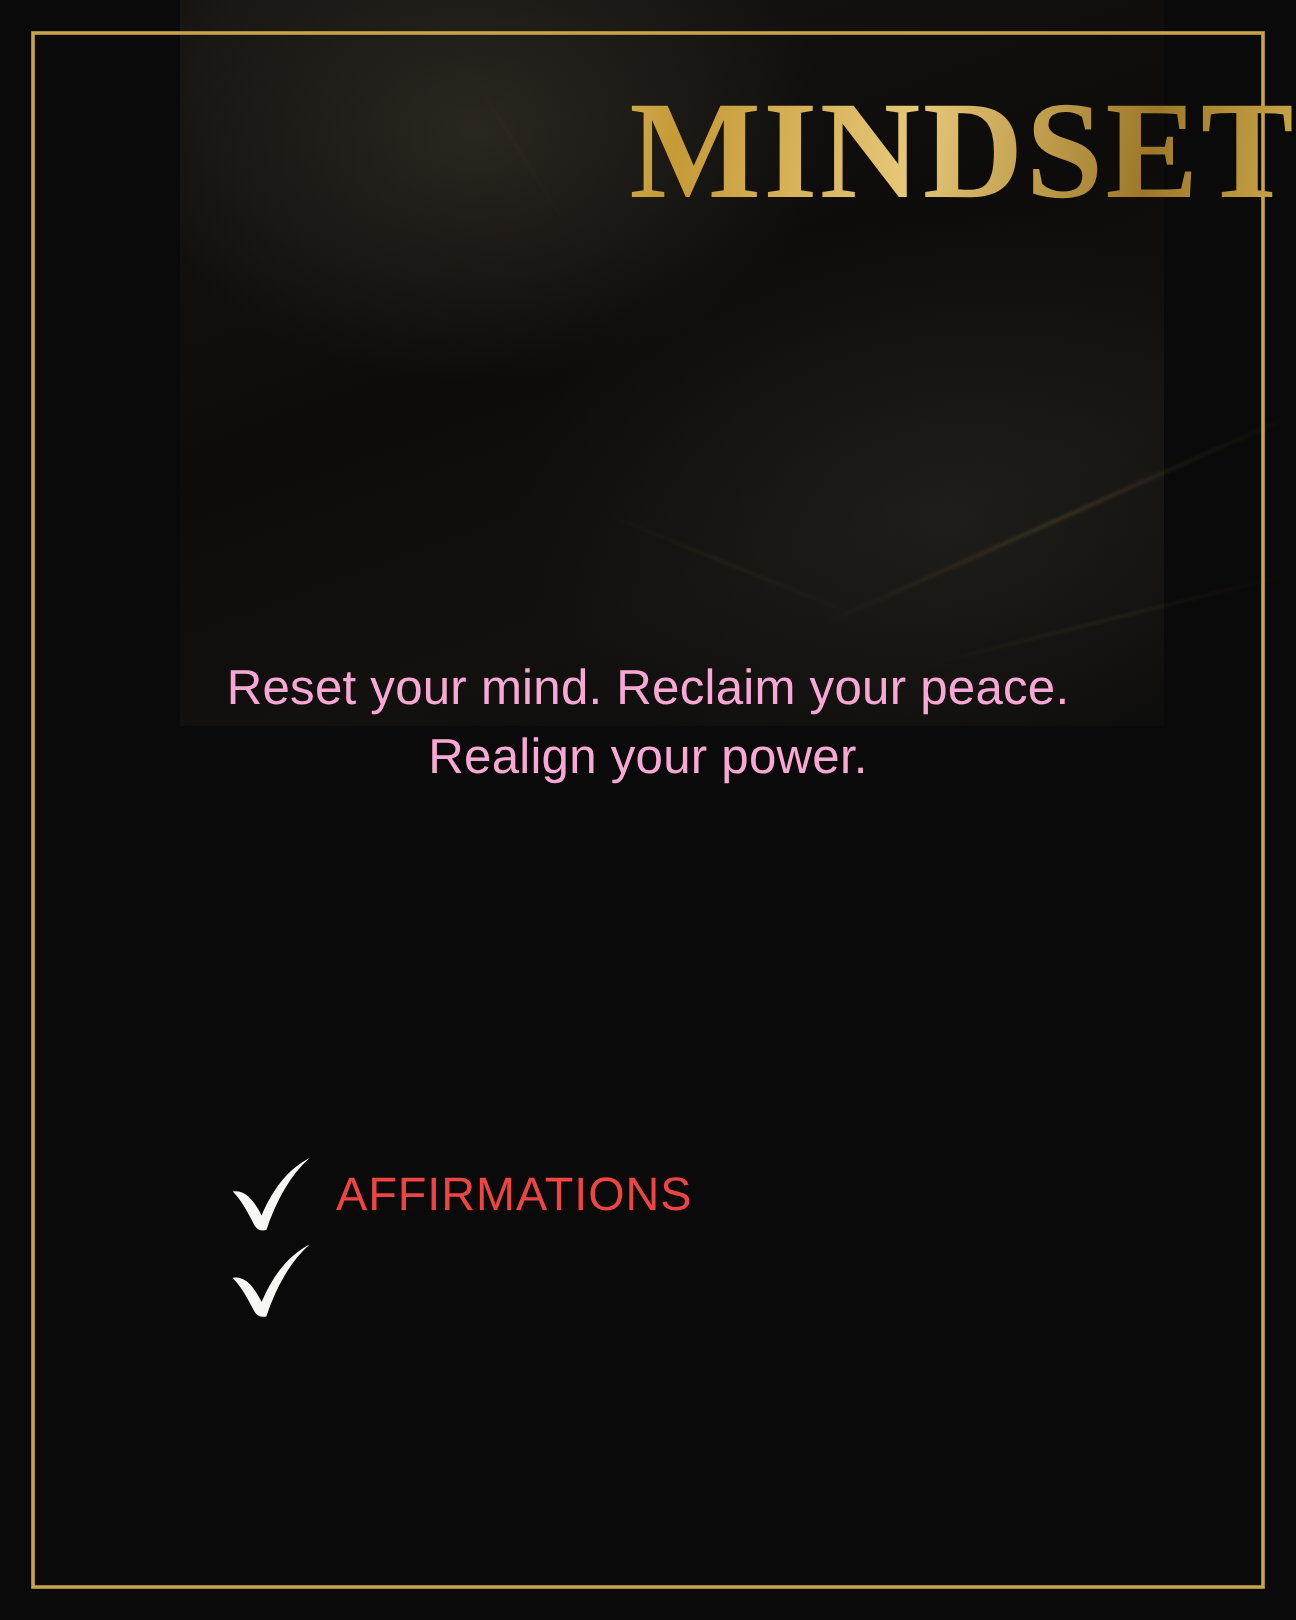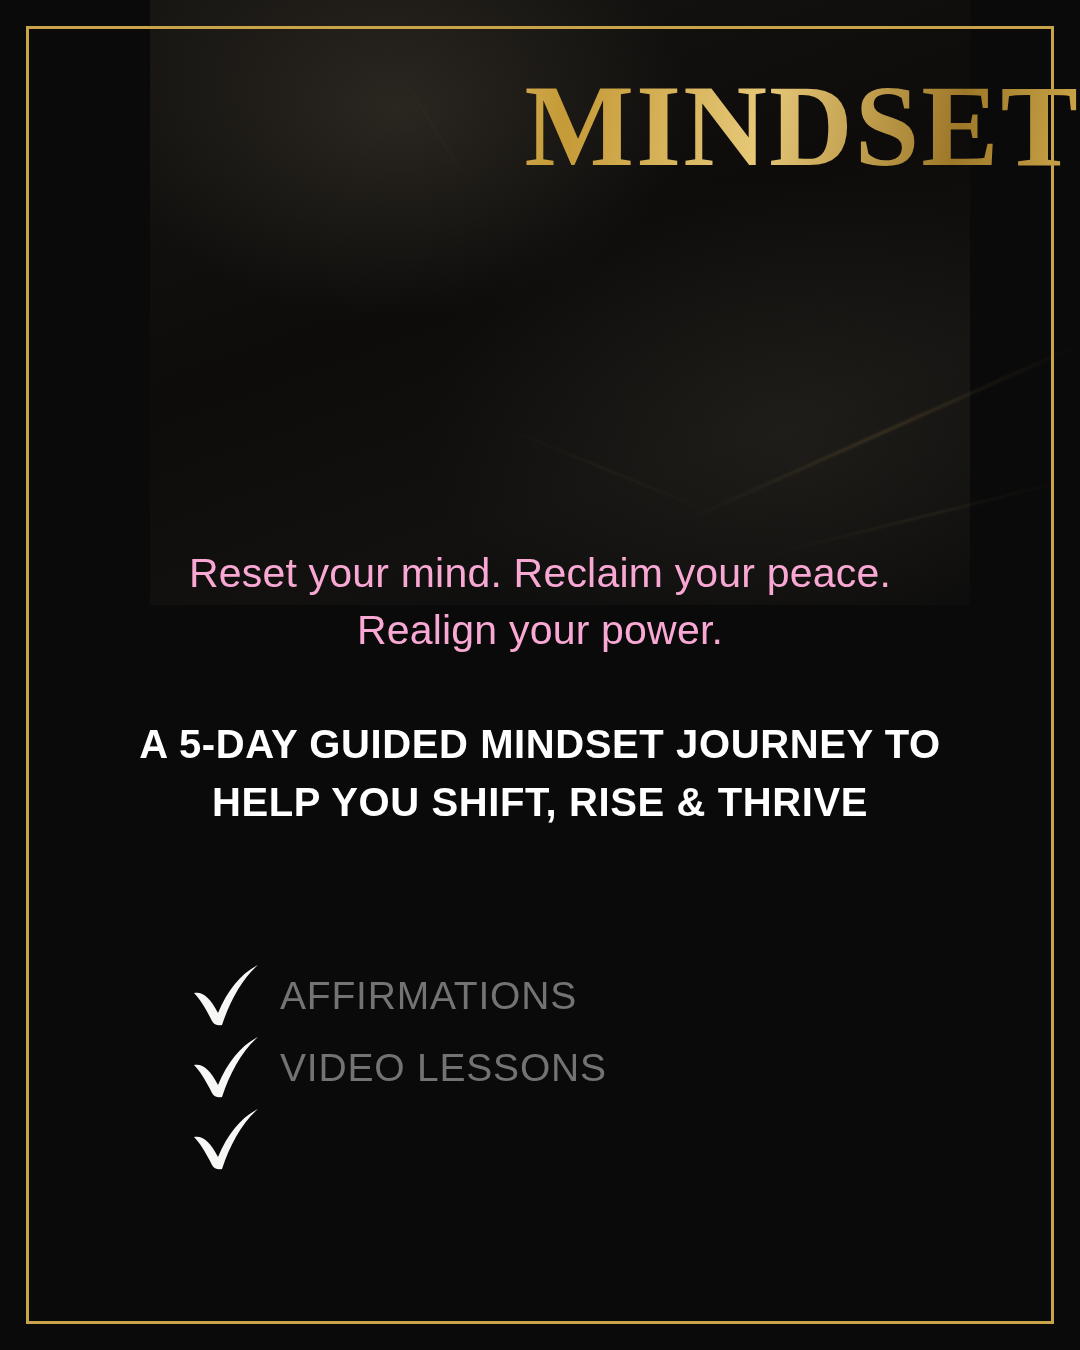--- a/index.html
+++ b/index.html
@@ -127,21 +127,21 @@
     height: 72px;
     margin-bottom: 0;
   }
   .check {
     width: 78px;
     height: 66px;
     flex: 0 0 78px;
     display: block;
   }
   .feature-label {
-    color: #737373;
+    color: #ef4444;
     font-size: 39px;
     letter-spacing: 0.8px;
     text-transform: uppercase;
     font-weight: 400;
     margin-left: 14px;
     white-space: nowrap;
   }
 </style>
 </head>
 <body>
@@ -158,37 +158,30 @@
   <div class="frame"></div>
 
   <div class="content">
 
     <div class="title-block">
       <div class="title-line l1">MINDSET</div>
     </div>
 
     <div class="tagline">Reset your mind.  Reclaim your peace.  Realign your power.</div>
 
-    <div class="subhead">A 5-DAY GUIDED MINDSET JOURNEY TO HELP YOU SHIFT, RISE &amp; THRIVE</div>
 
     <div class="features">
 
       <div class="feature-row">
         <svg class="check" viewBox="0 0 78 66" aria-hidden="true">
           <path d="M6 30 C14 28 22 34 30 50 C40 26 54 10 70 2 C54 16 42 38 34 62 C30 63 26 62 24 58 C18 46 12 36 6 30 Z" fill="#f7f7f5"></path>
         </svg>
         <span class="feature-label">AFFIRMATIONS</span>
       </div>
 
-      <div class="feature-row">
-        <svg class="check" viewBox="0 0 78 66" aria-hidden="true">
-          <path d="M6 30 C14 28 22 34 30 50 C40 26 54 10 70 2 C54 16 42 38 34 62 C30 63 26 62 24 58 C18 46 12 36 6 30 Z" fill="#f7f7f5"></path>
-        </svg>
-        <span class="feature-label">VIDEO LESSONS</span>
-      </div>
 
 
       <div class="feature-row">
         <svg class="check" viewBox="0 0 78 66" aria-hidden="true">
           <path d="M6 30 C14 28 22 34 30 50 C40 26 54 10 70 2 C54 16 42 38 34 62 C30 63 26 62 24 58 C18 46 12 36 6 30 Z" fill="#f7f7f5"></path>
         </svg>
       </div>
 
     </div>
 

